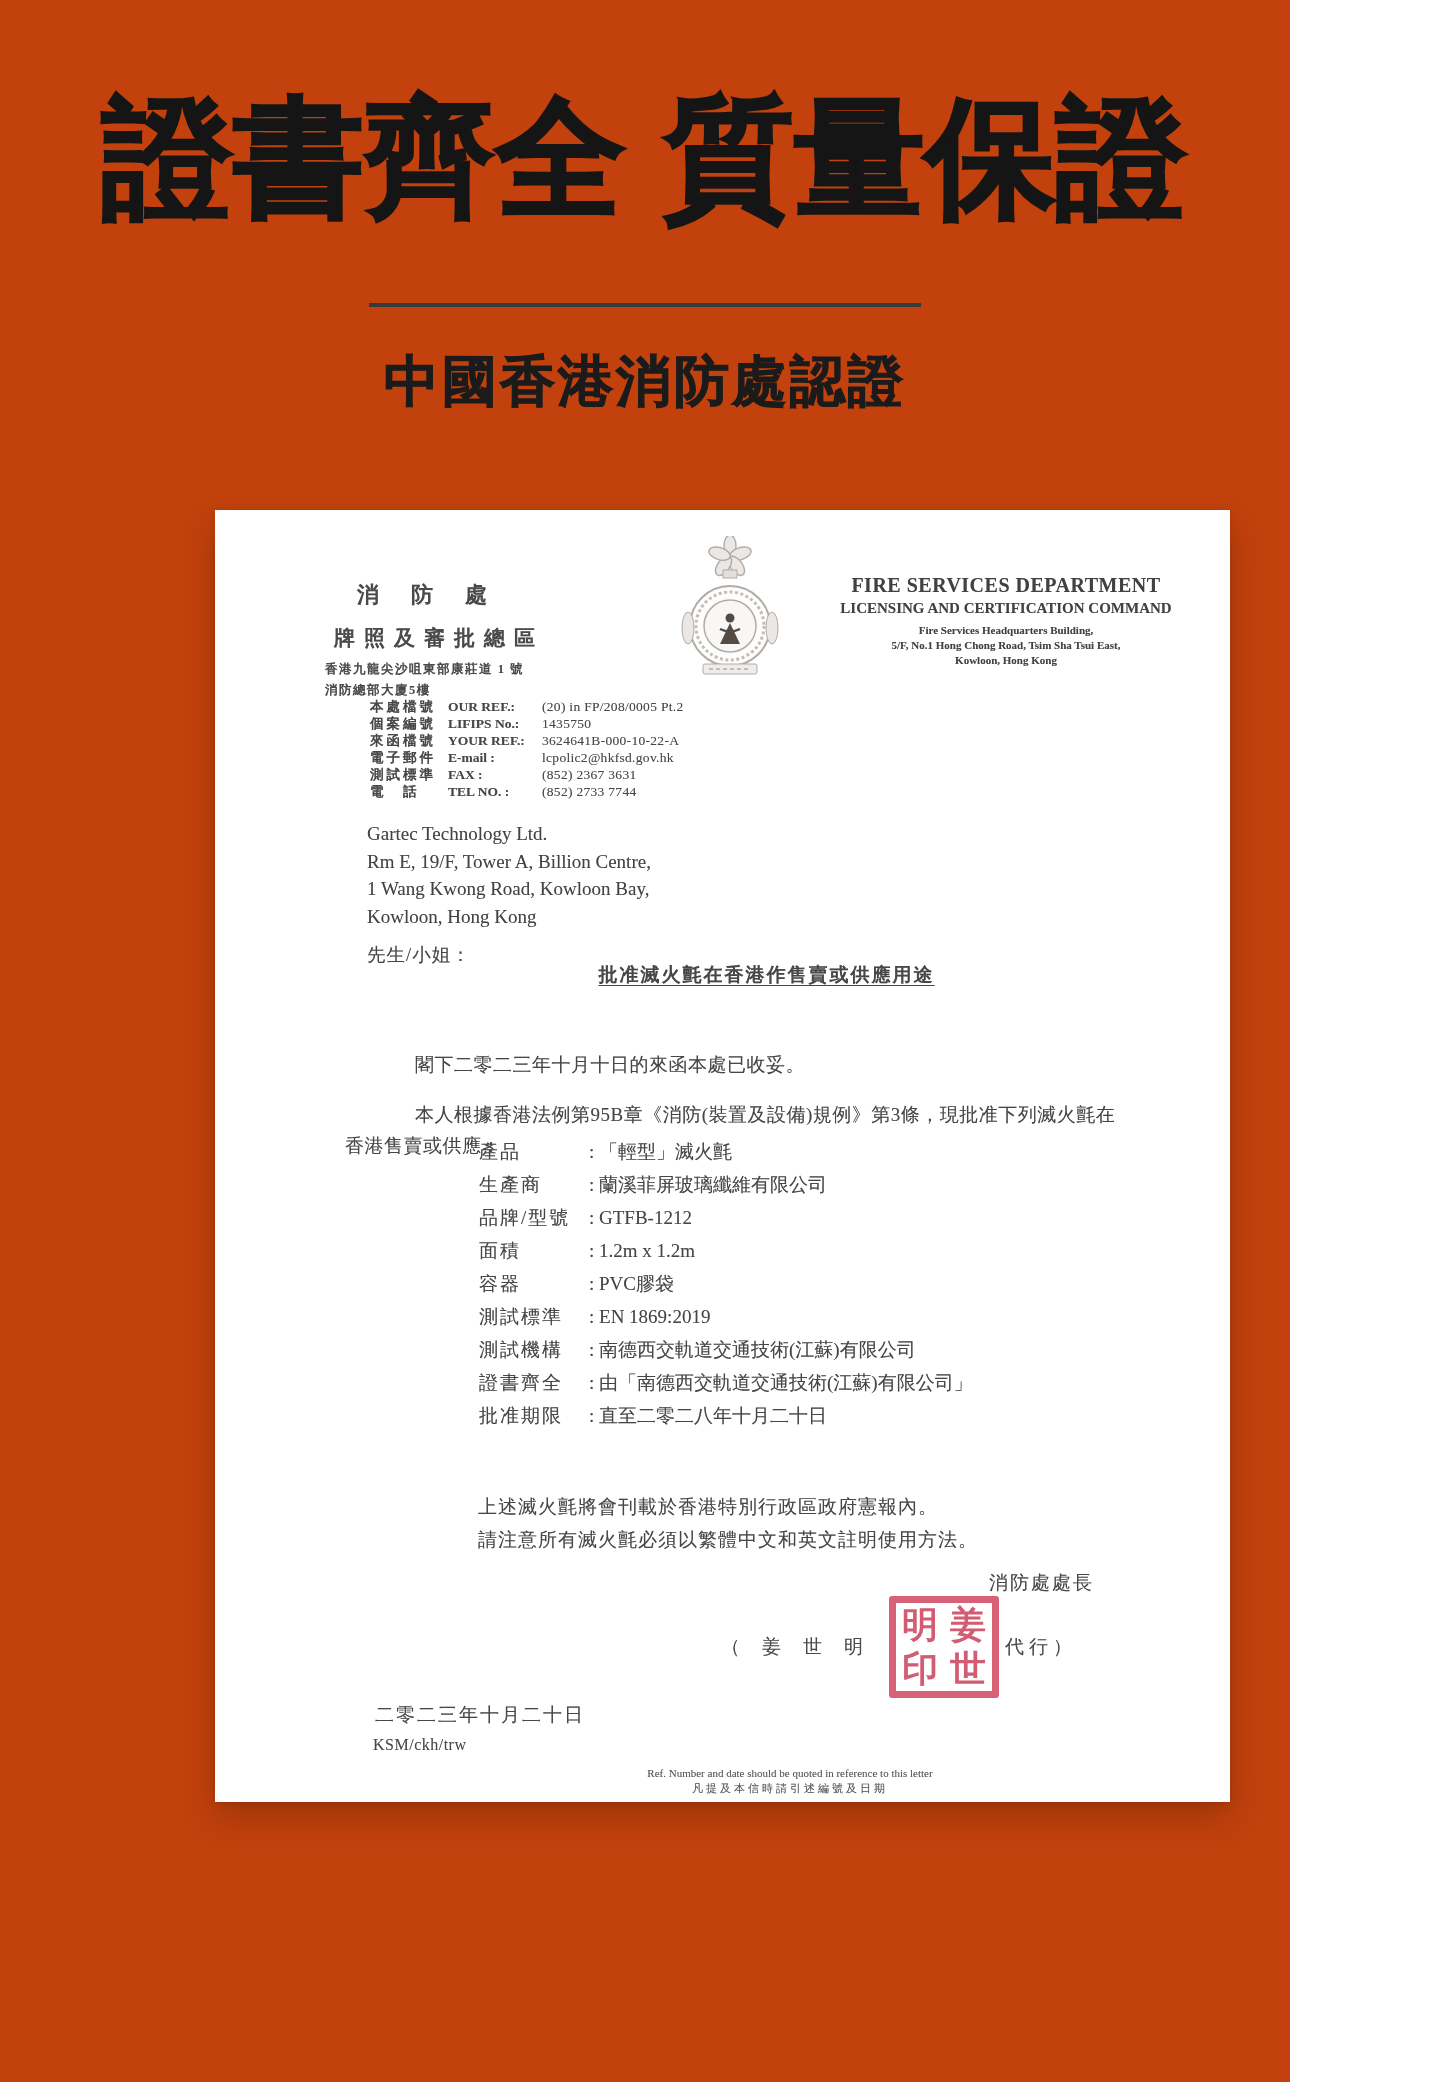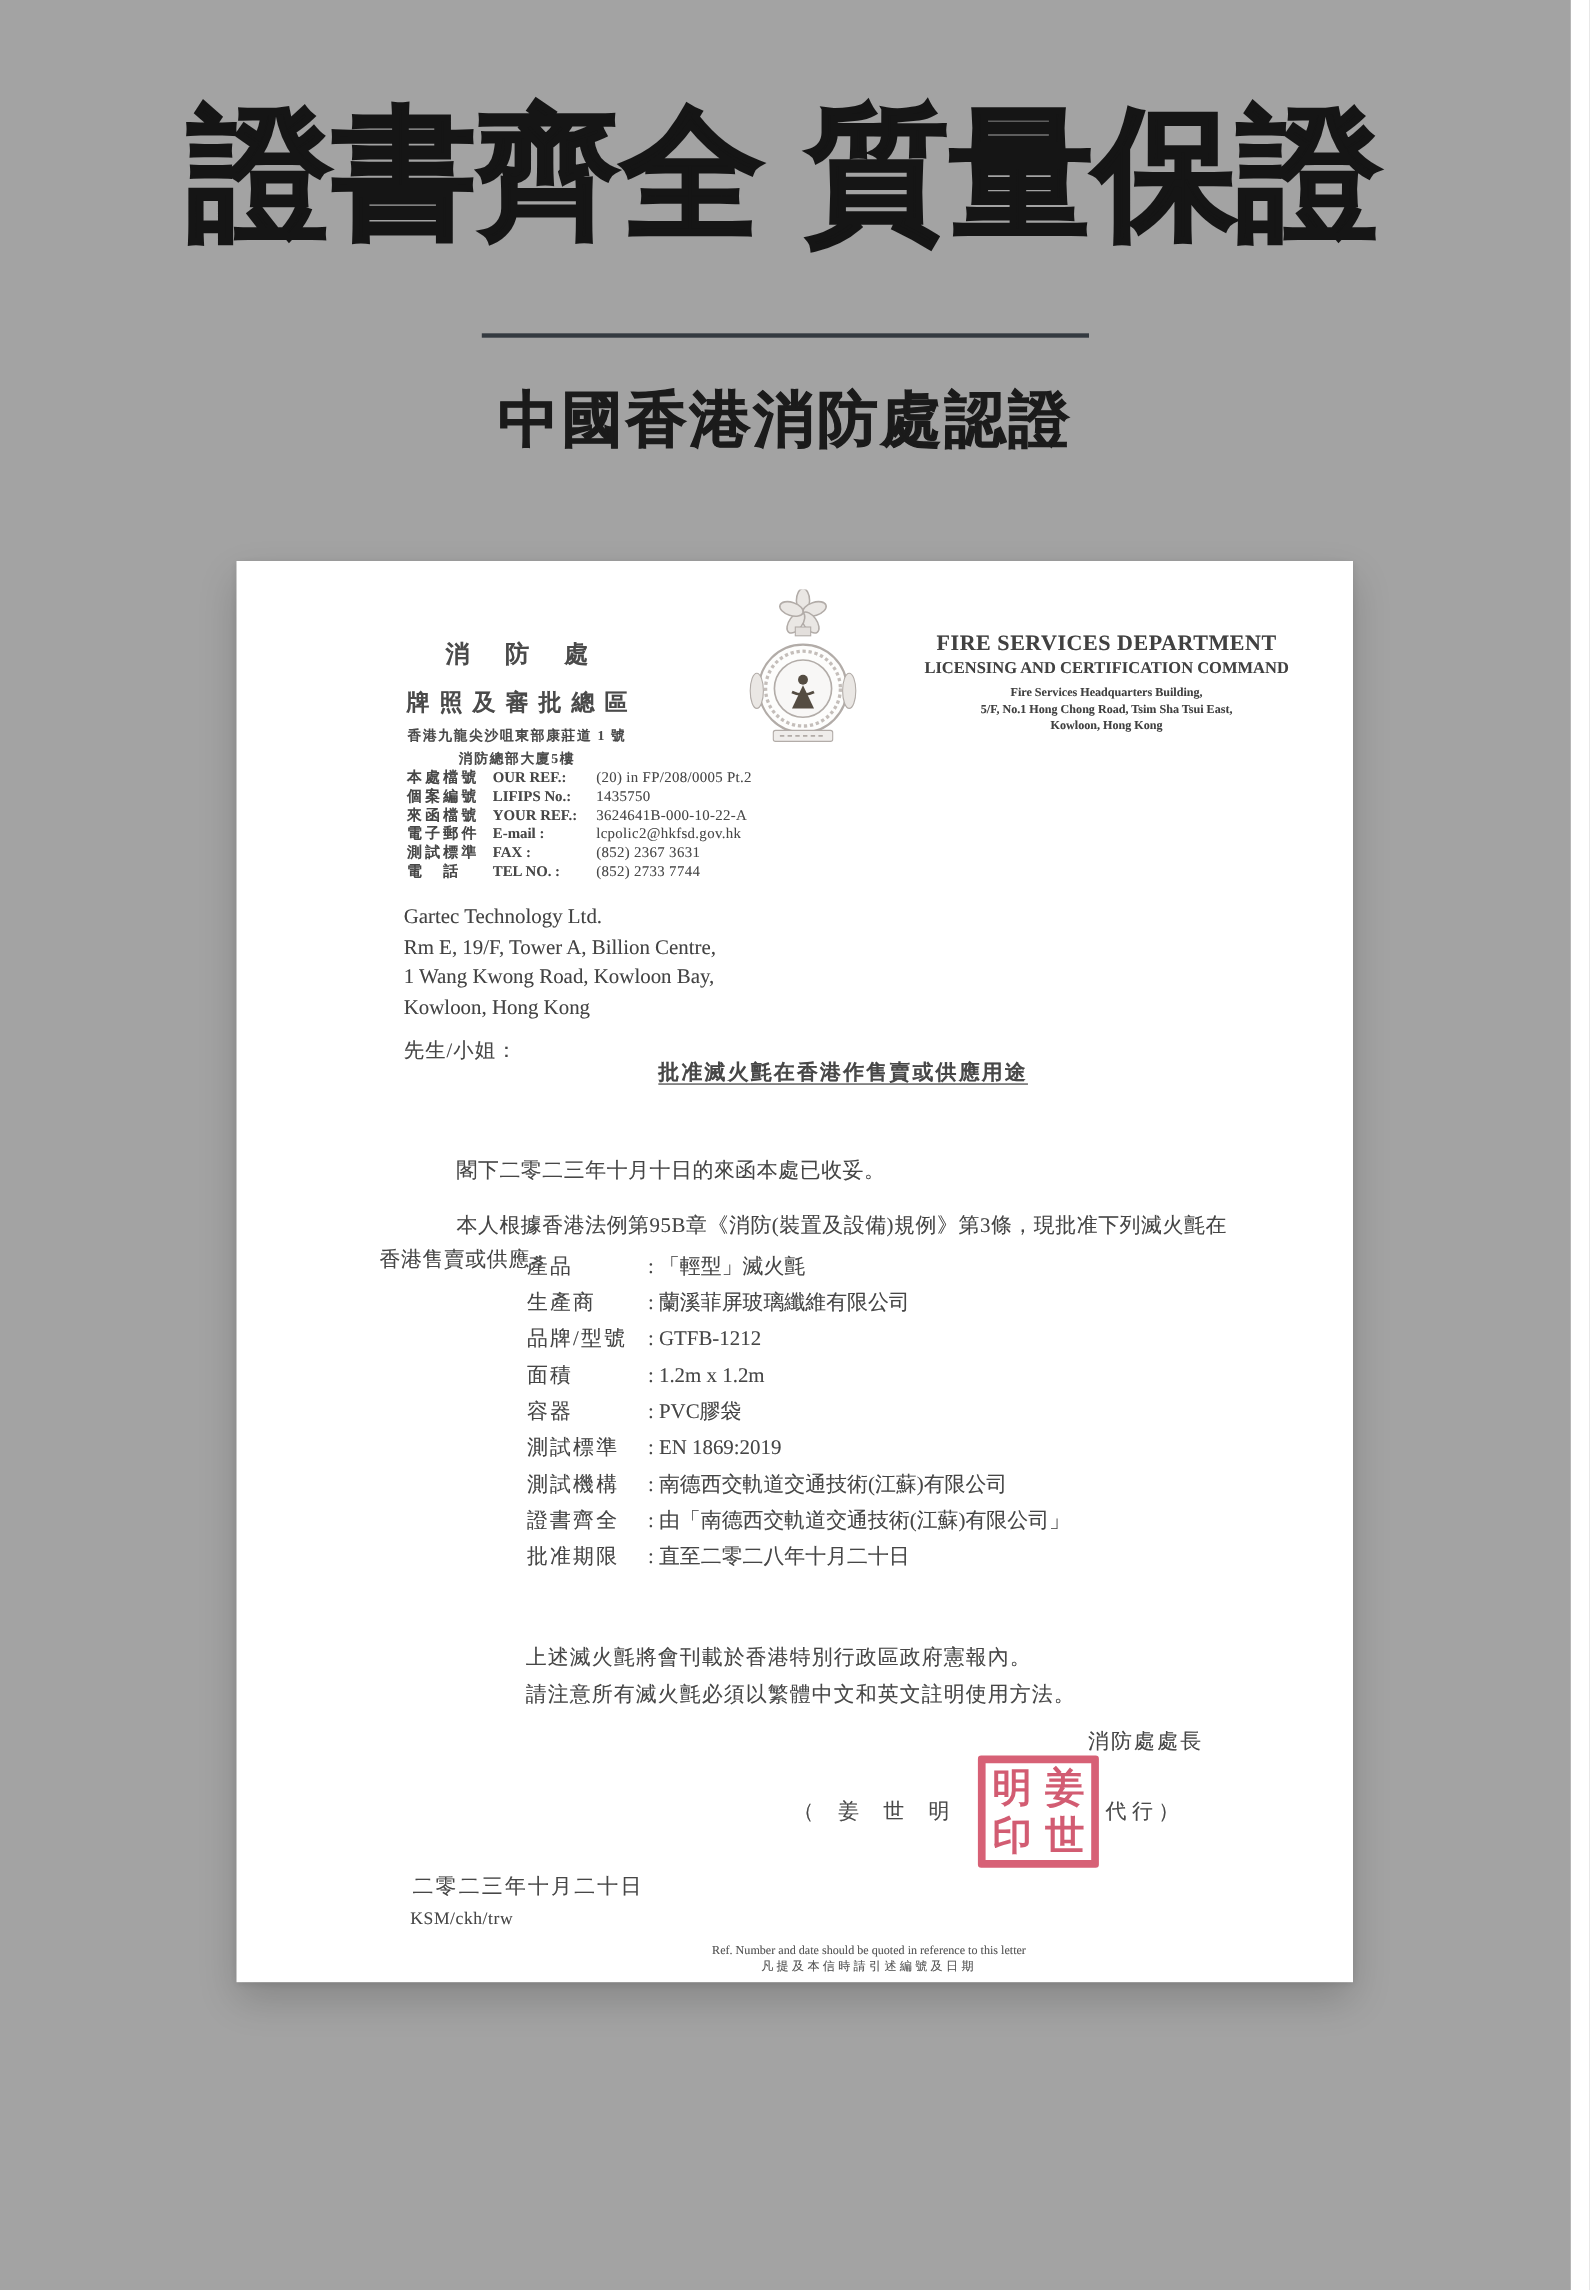--- a/index.html
+++ b/index.html
@@ -1,35 +1,35 @@
 <!DOCTYPE html>
 <html><head>
 <meta charset="utf-8">
 <style>
   html,body{margin:0;padding:0;background:#ffffff;}
-  .page{position:relative;width:1428px;height:2082px;background:#a3a3a3;overflow:hidden;
+  .page{position:relative;width:1290px;height:2082px;background:#c2410c;overflow:hidden;
         font-family:"Liberation Serif","DejaVu Serif",serif;}
 
   
   .hero-title{position:absolute;top:72px;left:0;width:100%;margin:0;text-align:center;
     font-family:"Liberation Sans","DejaVu Sans",sans-serif;font-size:130px;font-weight:900;
     color:#151515;letter-spacing:1px;-webkit-text-stroke:2.5px #151515;white-space:nowrap;}
   .hero-divider{position:absolute;top:303px;left:50%;transform:translateX(-50%);
     width:552px;height:4px;background:#343a40;}
   .hero-sub{position:absolute;top:345px;left:0;width:100%;margin:0;text-align:center;
     font-family:"Liberation Sans","DejaVu Sans",sans-serif;font-size:55px;font-weight:700;
     color:#1b1b1b;letter-spacing:3px;-webkit-text-stroke:1px #1b1b1b;white-space:nowrap;}
 
   
   .paper{position:absolute;left:215px;top:510px;width:1015px;height:1292px;background:#ffffff;
     box-shadow:0 2px 6px rgba(0,0,0,.10),0 16px 34px rgba(0,0,0,.18);
     color:#474747;text-shadow:0 0 .6px rgba(90,90,90,.35);}
 
   
-  .lh-left{position:absolute;top:70px;left:98px;width:314px;text-align:center;color:#4a4a4a;}
+  .lh-left{position:absolute;top:70px;left:110px;width:314px;text-align:left;color:#4a4a4a;}
   .dept-zh{font-size:22px;font-weight:600;letter-spacing:32px;padding-left:32px;white-space:nowrap;}
   .div-zh{font-size:21px;font-weight:600;letter-spacing:9px;padding-left:9px;margin-top:14px;white-space:nowrap;}
   .addr-zh1{font-size:12.5px;font-weight:600;letter-spacing:1.5px;margin-top:9px;white-space:nowrap;}
   .addr-zh2{font-size:12.5px;font-weight:600;letter-spacing:1.5px;margin-top:4px;white-space:nowrap;}
 
   .crest{position:absolute;top:26px;left:460px;width:110px;height:152px;}
 
   .lh-right{position:absolute;top:64px;left:586px;width:410px;text-align:center;color:#414141;}
   .dept-en{font-size:20px;font-weight:bold;letter-spacing:.5px;white-space:nowrap;}
   .cmd-en{font-size:15px;font-weight:bold;margin-top:3px;white-space:nowrap;}

